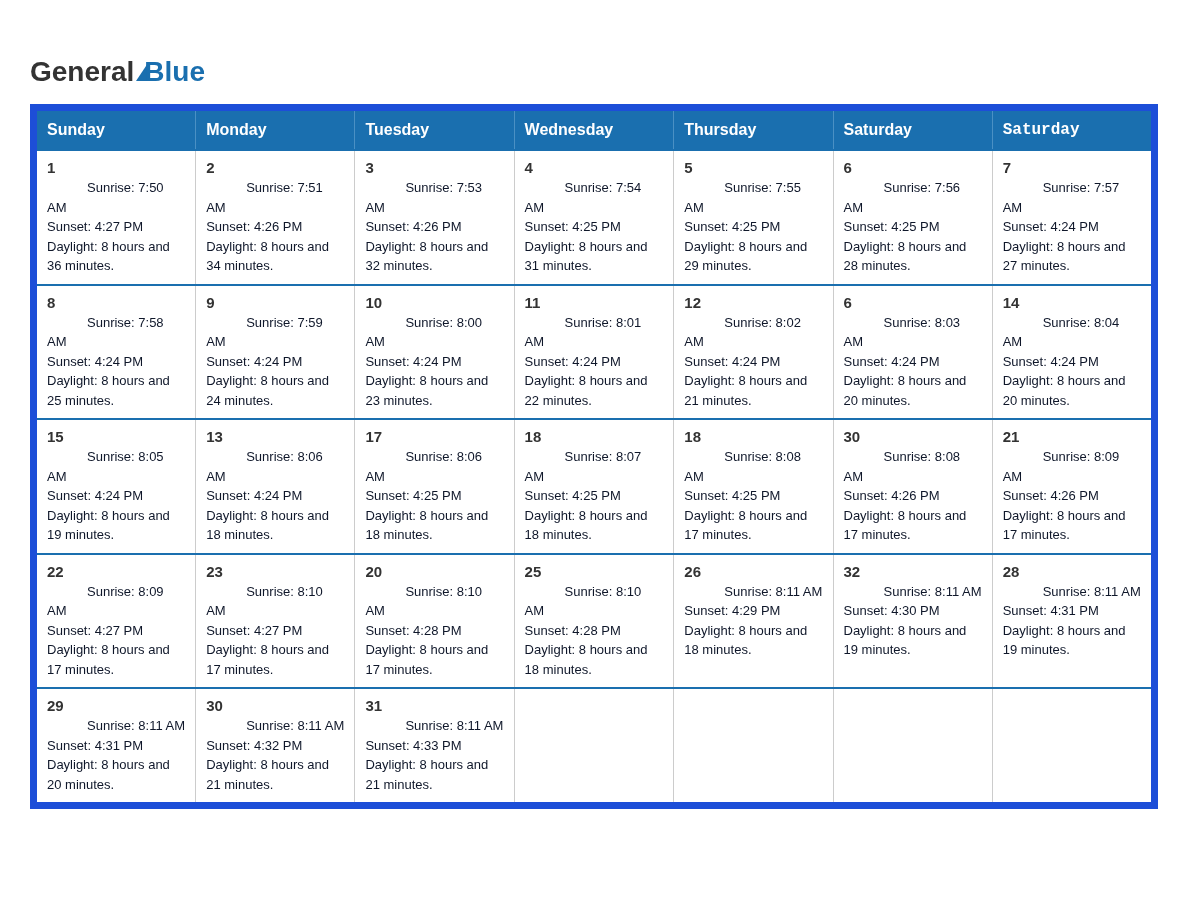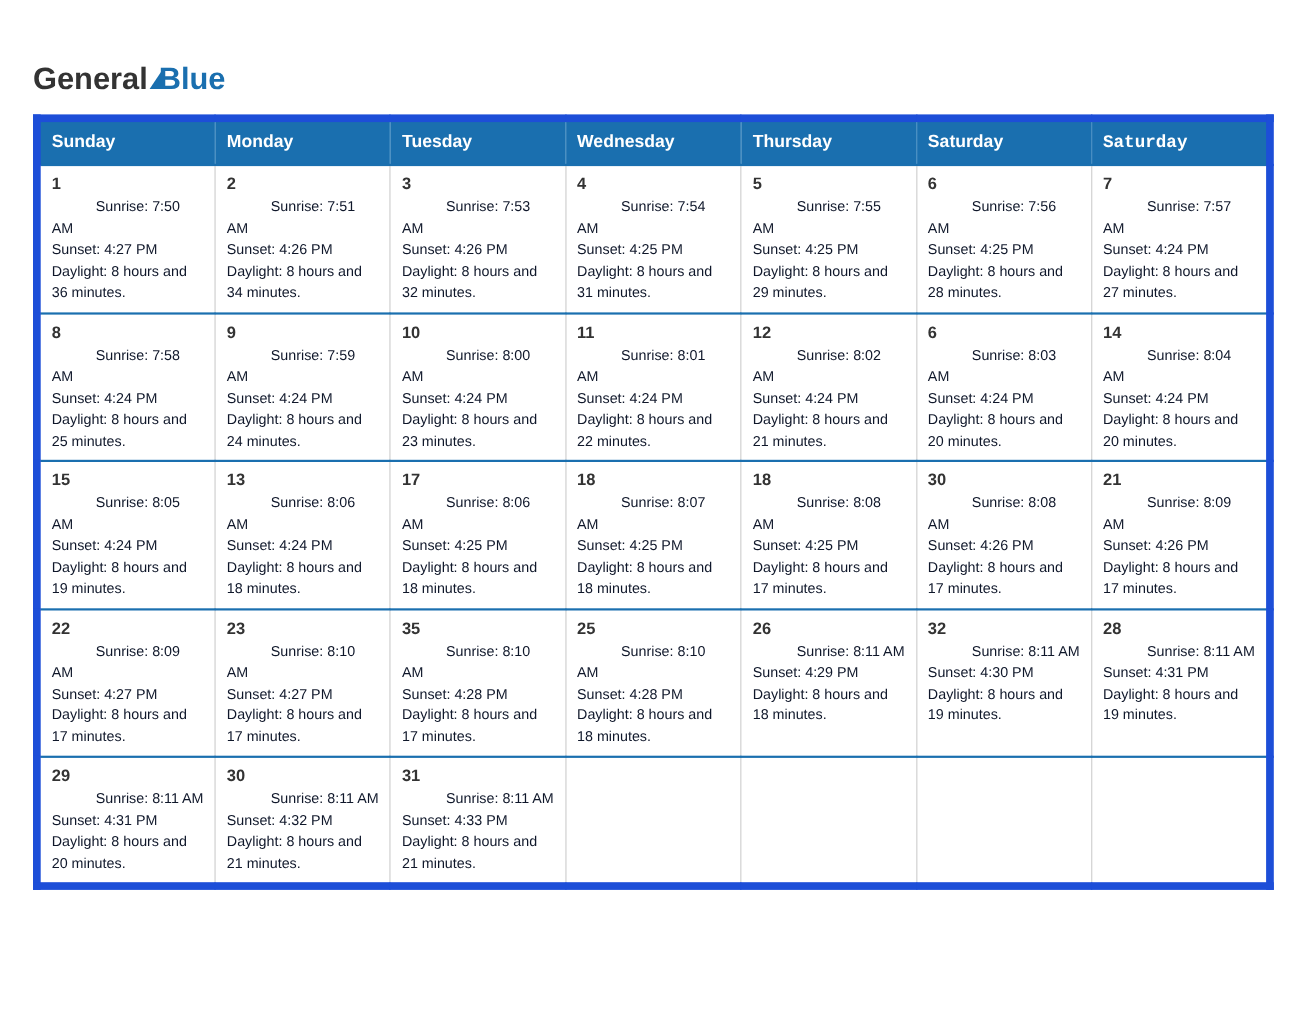--- a/index.html
+++ b/index.html
@@ -154,21 +154,21 @@
         <td><span class="day-num">13</span><span class="day-info">Sunrise: 8:06 AM<br>Sunset: 4:24 PM<br>Daylight: 8 hours and 18 minutes.</span></td>
         <td><span class="day-num">17</span><span class="day-info">Sunrise: 8:06 AM<br>Sunset: 4:25 PM<br>Daylight: 8 hours and 18 minutes.</span></td>
         <td><span class="day-num">18</span><span class="day-info">Sunrise: 8:07 AM<br>Sunset: 4:25 PM<br>Daylight: 8 hours and 18 minutes.</span></td>
         <td><span class="day-num">18</span><span class="day-info">Sunrise: 8:08 AM<br>Sunset: 4:25 PM<br>Daylight: 8 hours and 17 minutes.</span></td>
         <td><span class="day-num">30</span><span class="day-info">Sunrise: 8:08 AM<br>Sunset: 4:26 PM<br>Daylight: 8 hours and 17 minutes.</span></td>
         <td><span class="day-num">21</span><span class="day-info">Sunrise: 8:09 AM<br>Sunset: 4:26 PM<br>Daylight: 8 hours and 17 minutes.</span></td>
       </tr>
       <tr>
         <td><span class="day-num">22</span><span class="day-info">Sunrise: 8:09 AM<br>Sunset: 4:27 PM<br>Daylight: 8 hours and 17 minutes.</span></td>
         <td><span class="day-num">23</span><span class="day-info">Sunrise: 8:10 AM<br>Sunset: 4:27 PM<br>Daylight: 8 hours and 17 minutes.</span></td>
-        <td><span class="day-num">35</span><span class="day-info">Sunrise: 8:10 AM<br>Sunset: 4:28 PM<br>Daylight: 8 hours and 17 minutes.</span></td>
+        <td><span class="day-num">20</span><span class="day-info">Sunrise: 8:10 AM<br>Sunset: 4:28 PM<br>Daylight: 8 hours and 17 minutes.</span></td>
         <td><span class="day-num">25</span><span class="day-info">Sunrise: 8:10 AM<br>Sunset: 4:28 PM<br>Daylight: 8 hours and 18 minutes.</span></td>
         <td><span class="day-num">26</span><span class="day-info">Sunrise: 8:11 AM<br>Sunset: 4:29 PM<br>Daylight: 8 hours and 18 minutes.</span></td>
         <td><span class="day-num">32</span><span class="day-info">Sunrise: 8:11 AM<br>Sunset: 4:30 PM<br>Daylight: 8 hours and 19 minutes.</span></td>
         <td><span class="day-num">28</span><span class="day-info">Sunrise: 8:11 AM<br>Sunset: 4:31 PM<br>Daylight: 8 hours and 19 minutes.</span></td>
       </tr>
       <tr>
         <td><span class="day-num">29</span><span class="day-info">Sunrise: 8:11 AM<br>Sunset: 4:31 PM<br>Daylight: 8 hours and 20 minutes.</span></td>
         <td><span class="day-num">30</span><span class="day-info">Sunrise: 8:11 AM<br>Sunset: 4:32 PM<br>Daylight: 8 hours and 21 minutes.</span></td>
         <td><span class="day-num">31</span><span class="day-info">Sunrise: 8:11 AM<br>Sunset: 4:33 PM<br>Daylight: 8 hours and 21 minutes.</span></td>
         <td></td>

